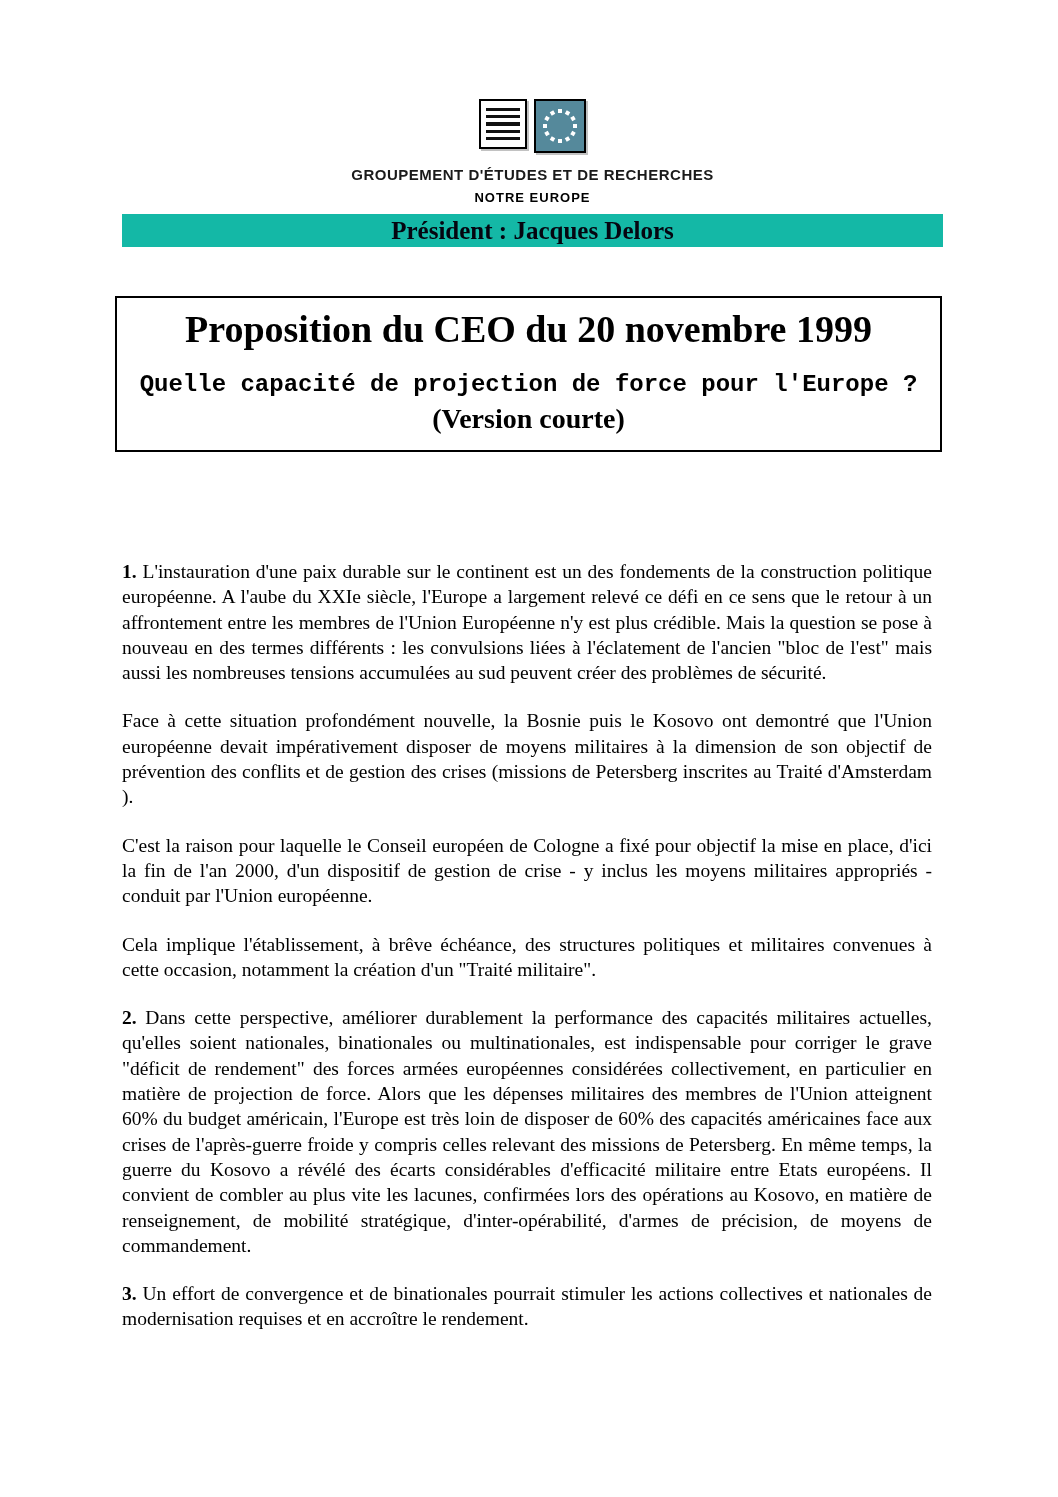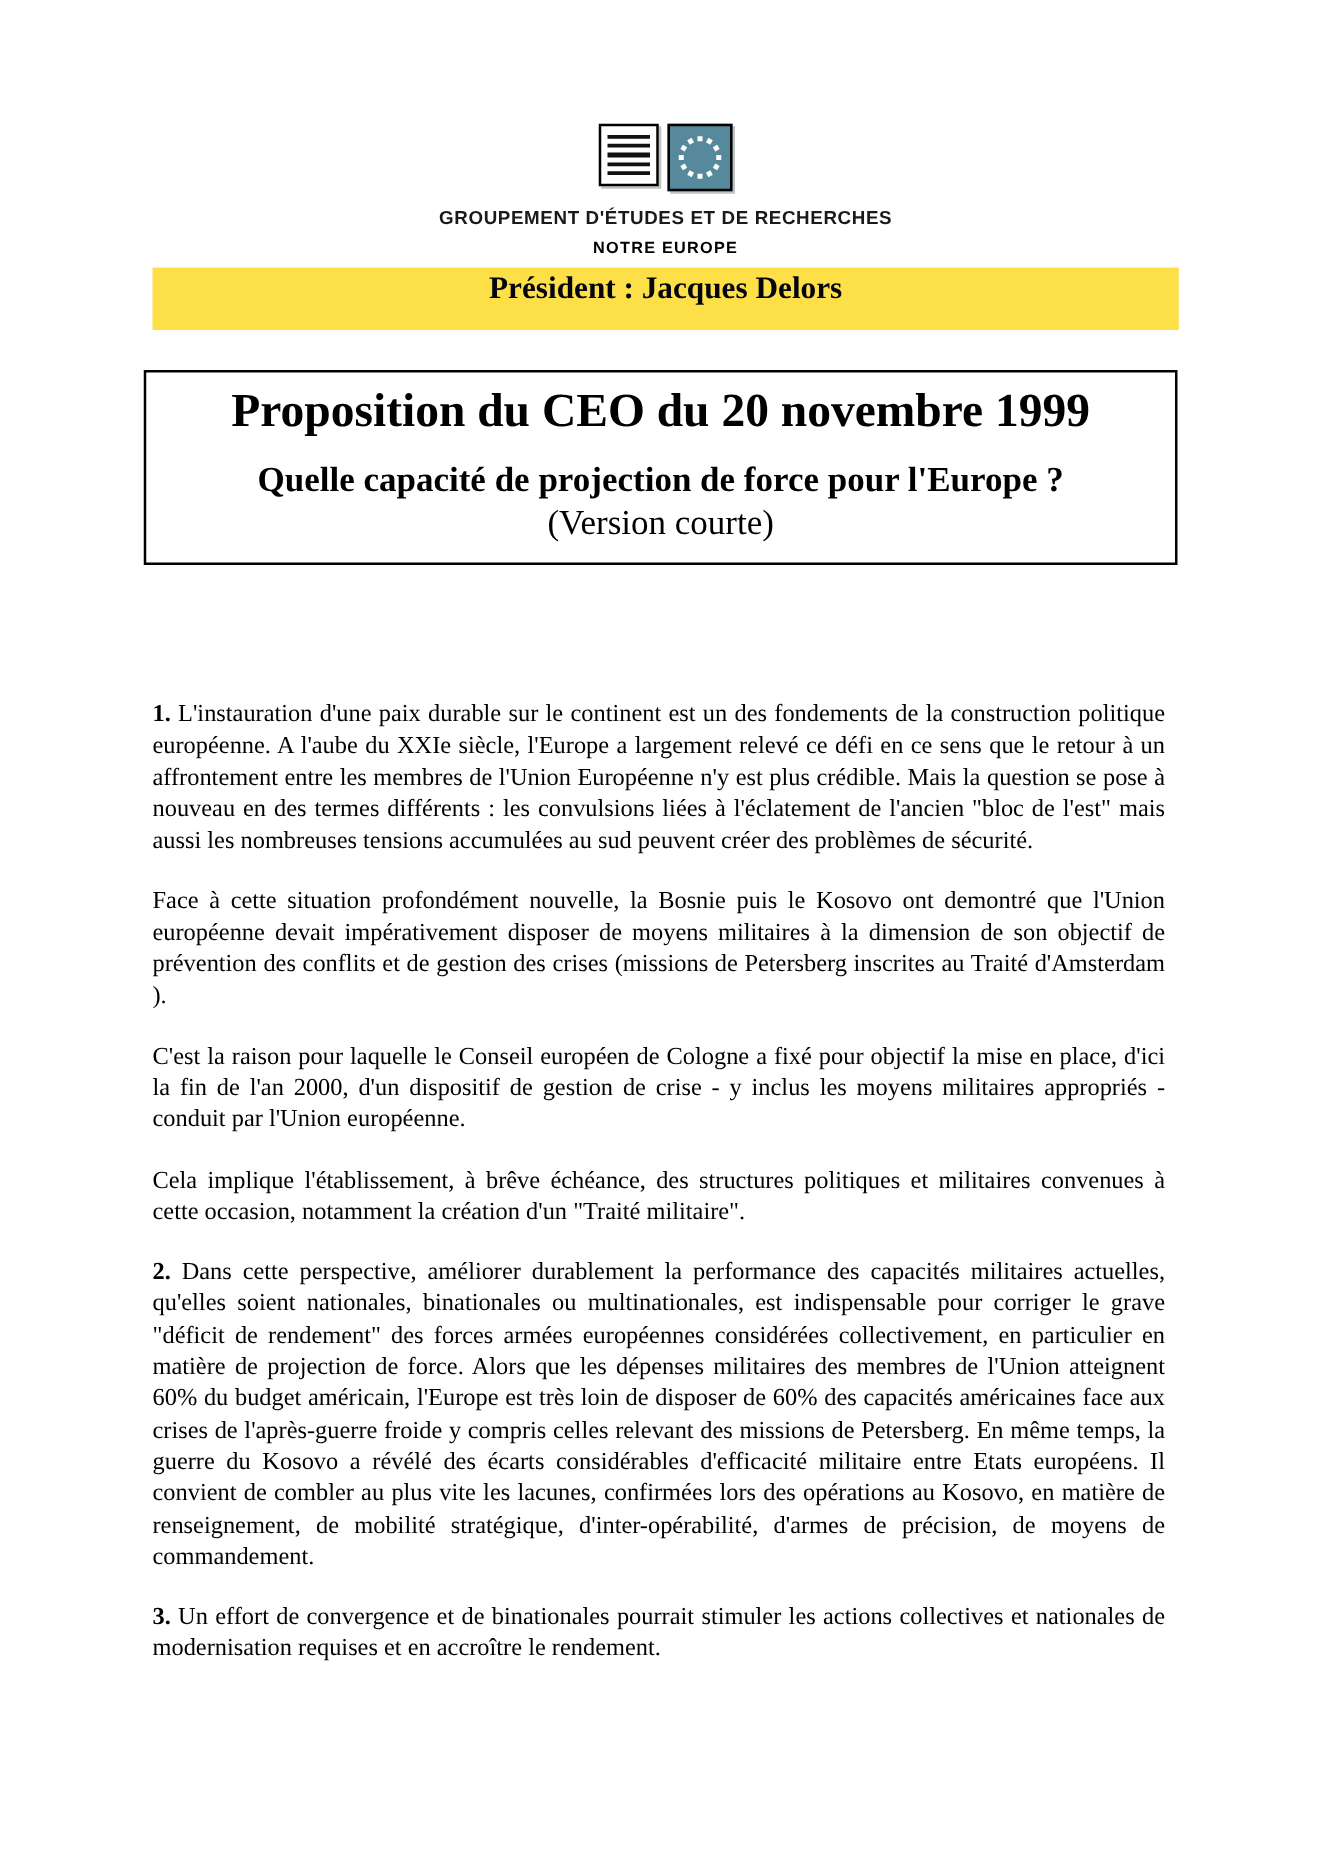--- a/index.html
+++ b/index.html
@@ -92,22 +92,22 @@
   .org-subtitle {
     margin-top: 7px;
     font-family: "Liberation Sans", sans-serif;
     font-weight: bold;
     font-size: 13px;
     letter-spacing: 1px;
     color: #000000;
   }
   .president-banner {
     margin-top: 9px;
-    background: #fde047;
-    height: 50px;
+    background: #14b8a6;
+    height: 33px;
     line-height: 33px;
     text-align: center;
     font-family: "Liberation Serif", serif;
     font-weight: bold;
     font-size: 25px;
     color: #050510;
   }
 
   
   .title-box {
@@ -121,26 +121,27 @@
     box-sizing: border-box;
   }
   .title-main {
     font-weight: bold;
     font-size: 38px;
     line-height: 46px;
     margin: 0;
   }
   .title-sub {
     font-weight: bold;
-    font-size: 28px;
+    font-size: 24px;
     line-height: 34px;
     margin: 16px 0 0 0;
+    font-family: Liberation Mono, monospace;
   }
   .title-version {
-    font-weight: normal;
+    font-weight: bold;
     font-size: 28px;
     line-height: 34px;
     margin: 0;
   }
 
   
   .body-text {
     position: absolute;
     top: 559px;
     left: 122px;

